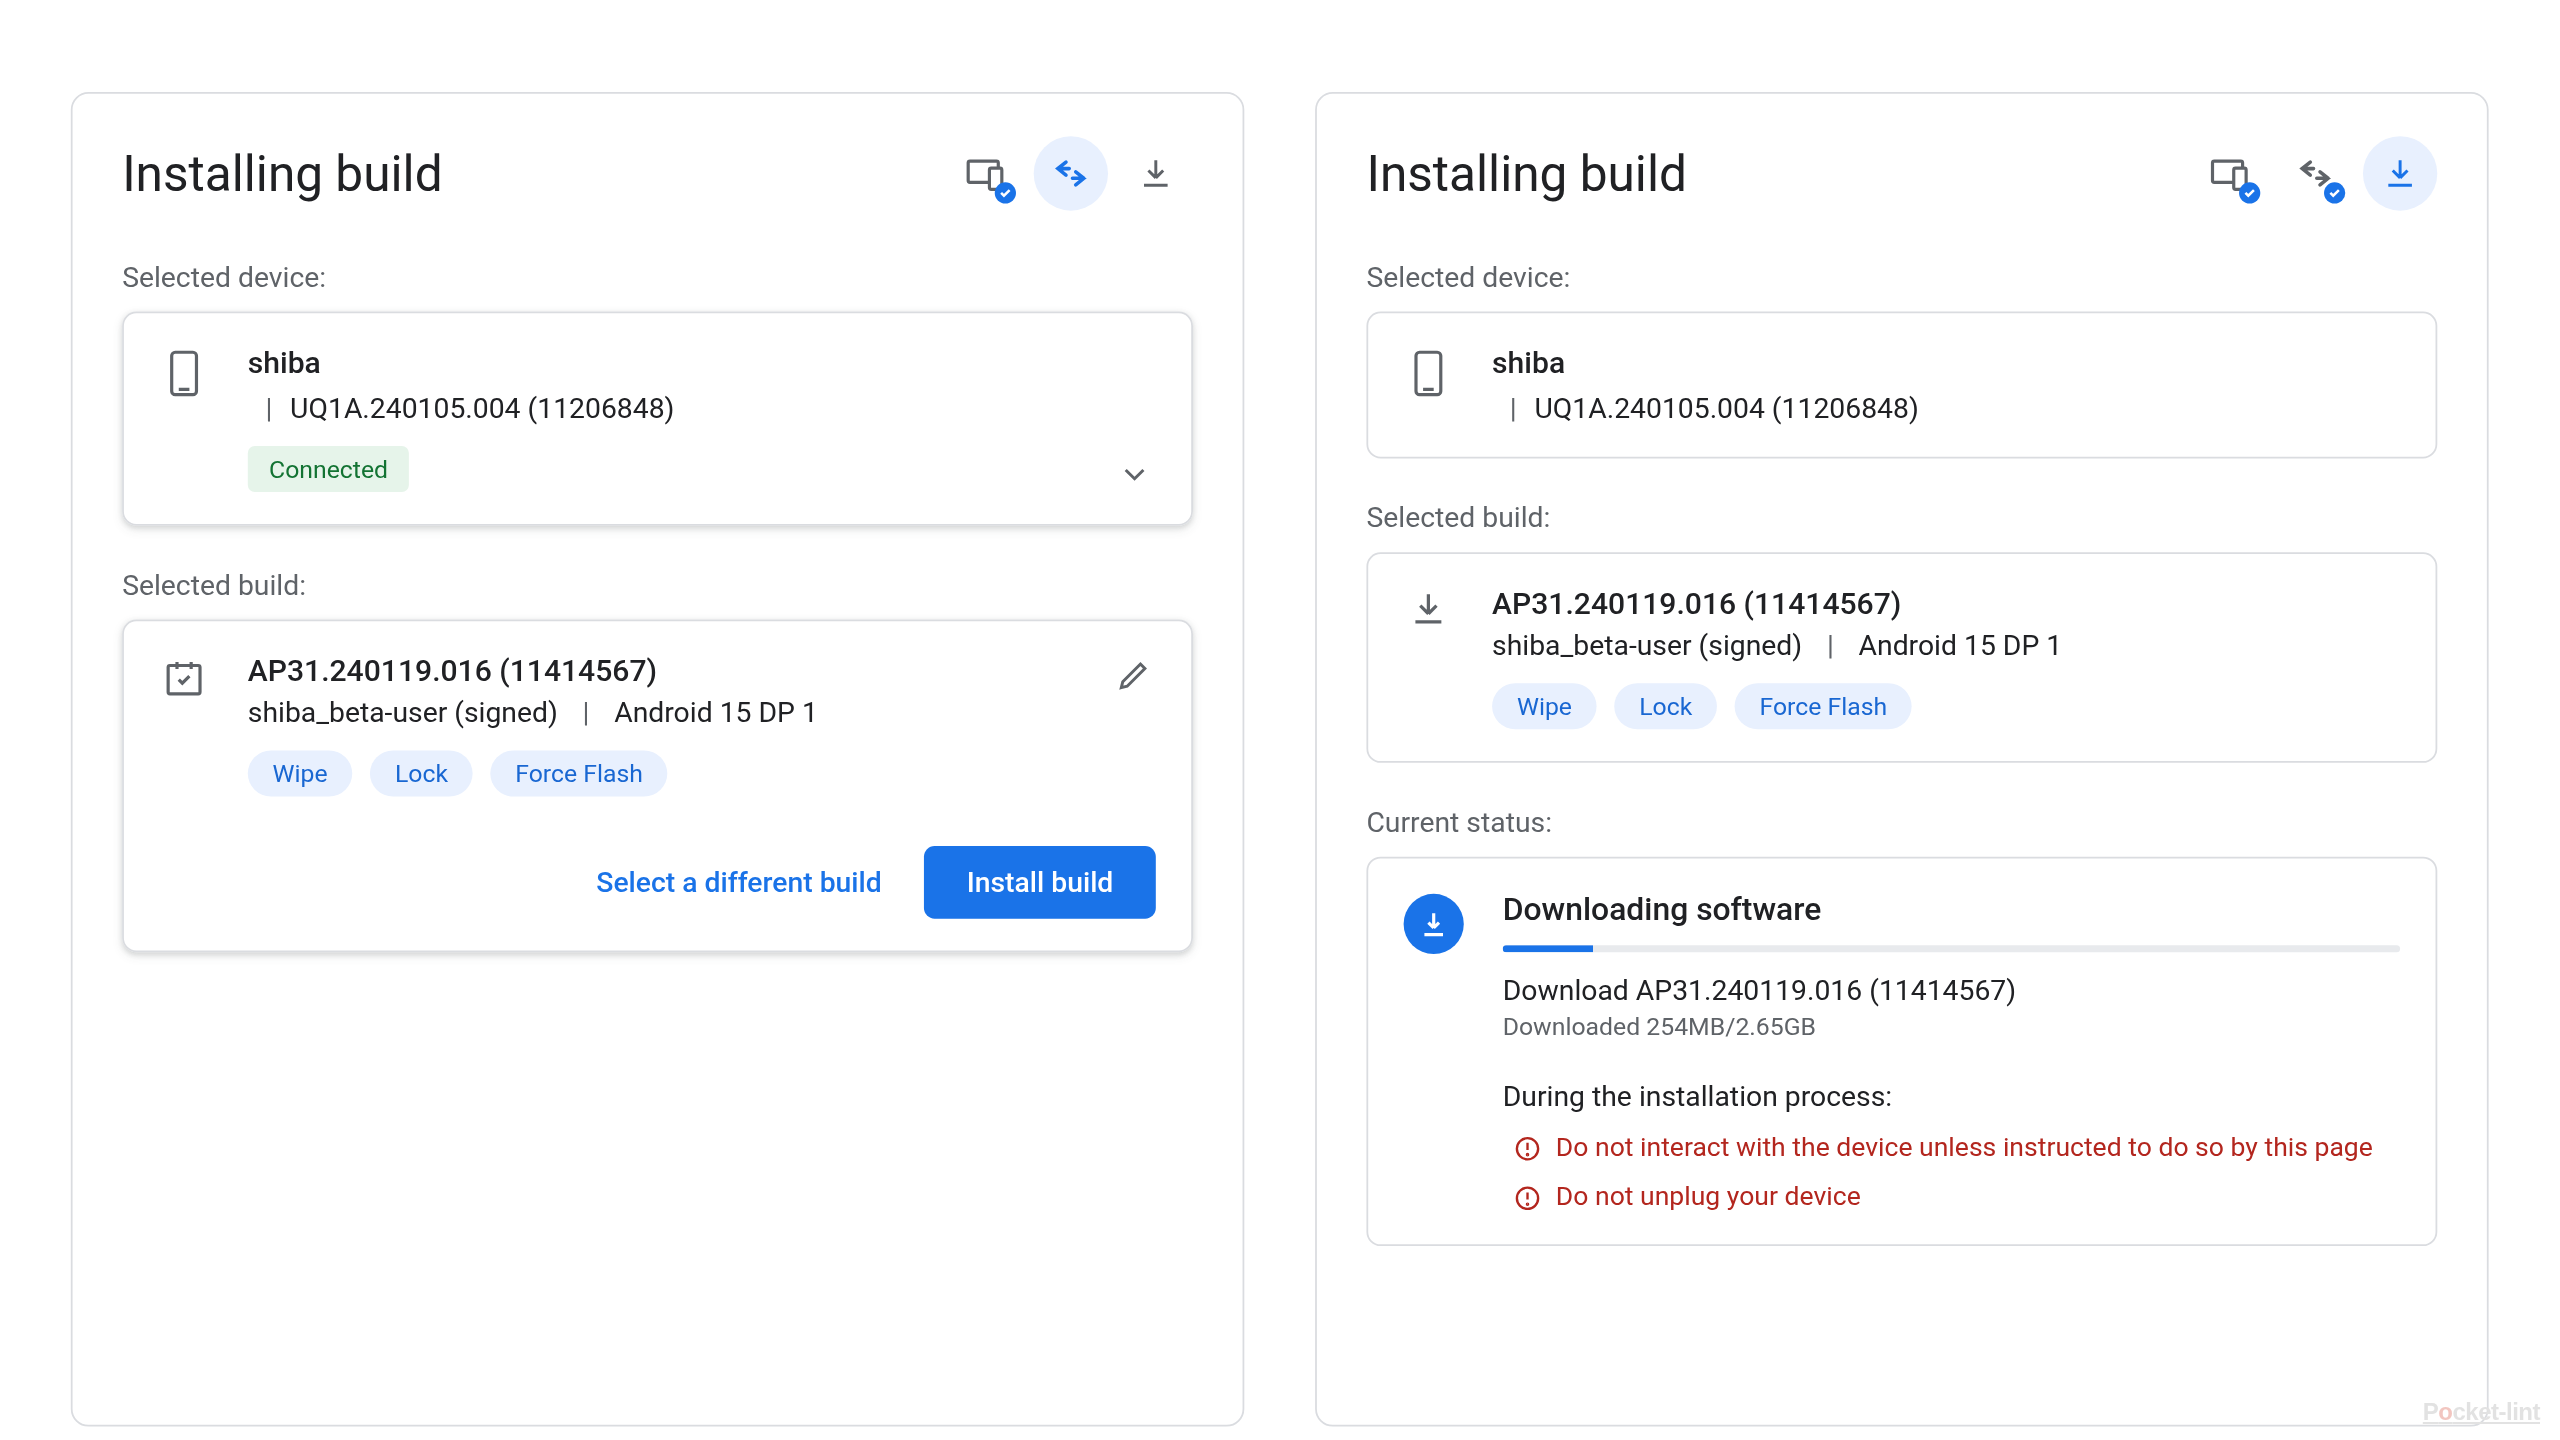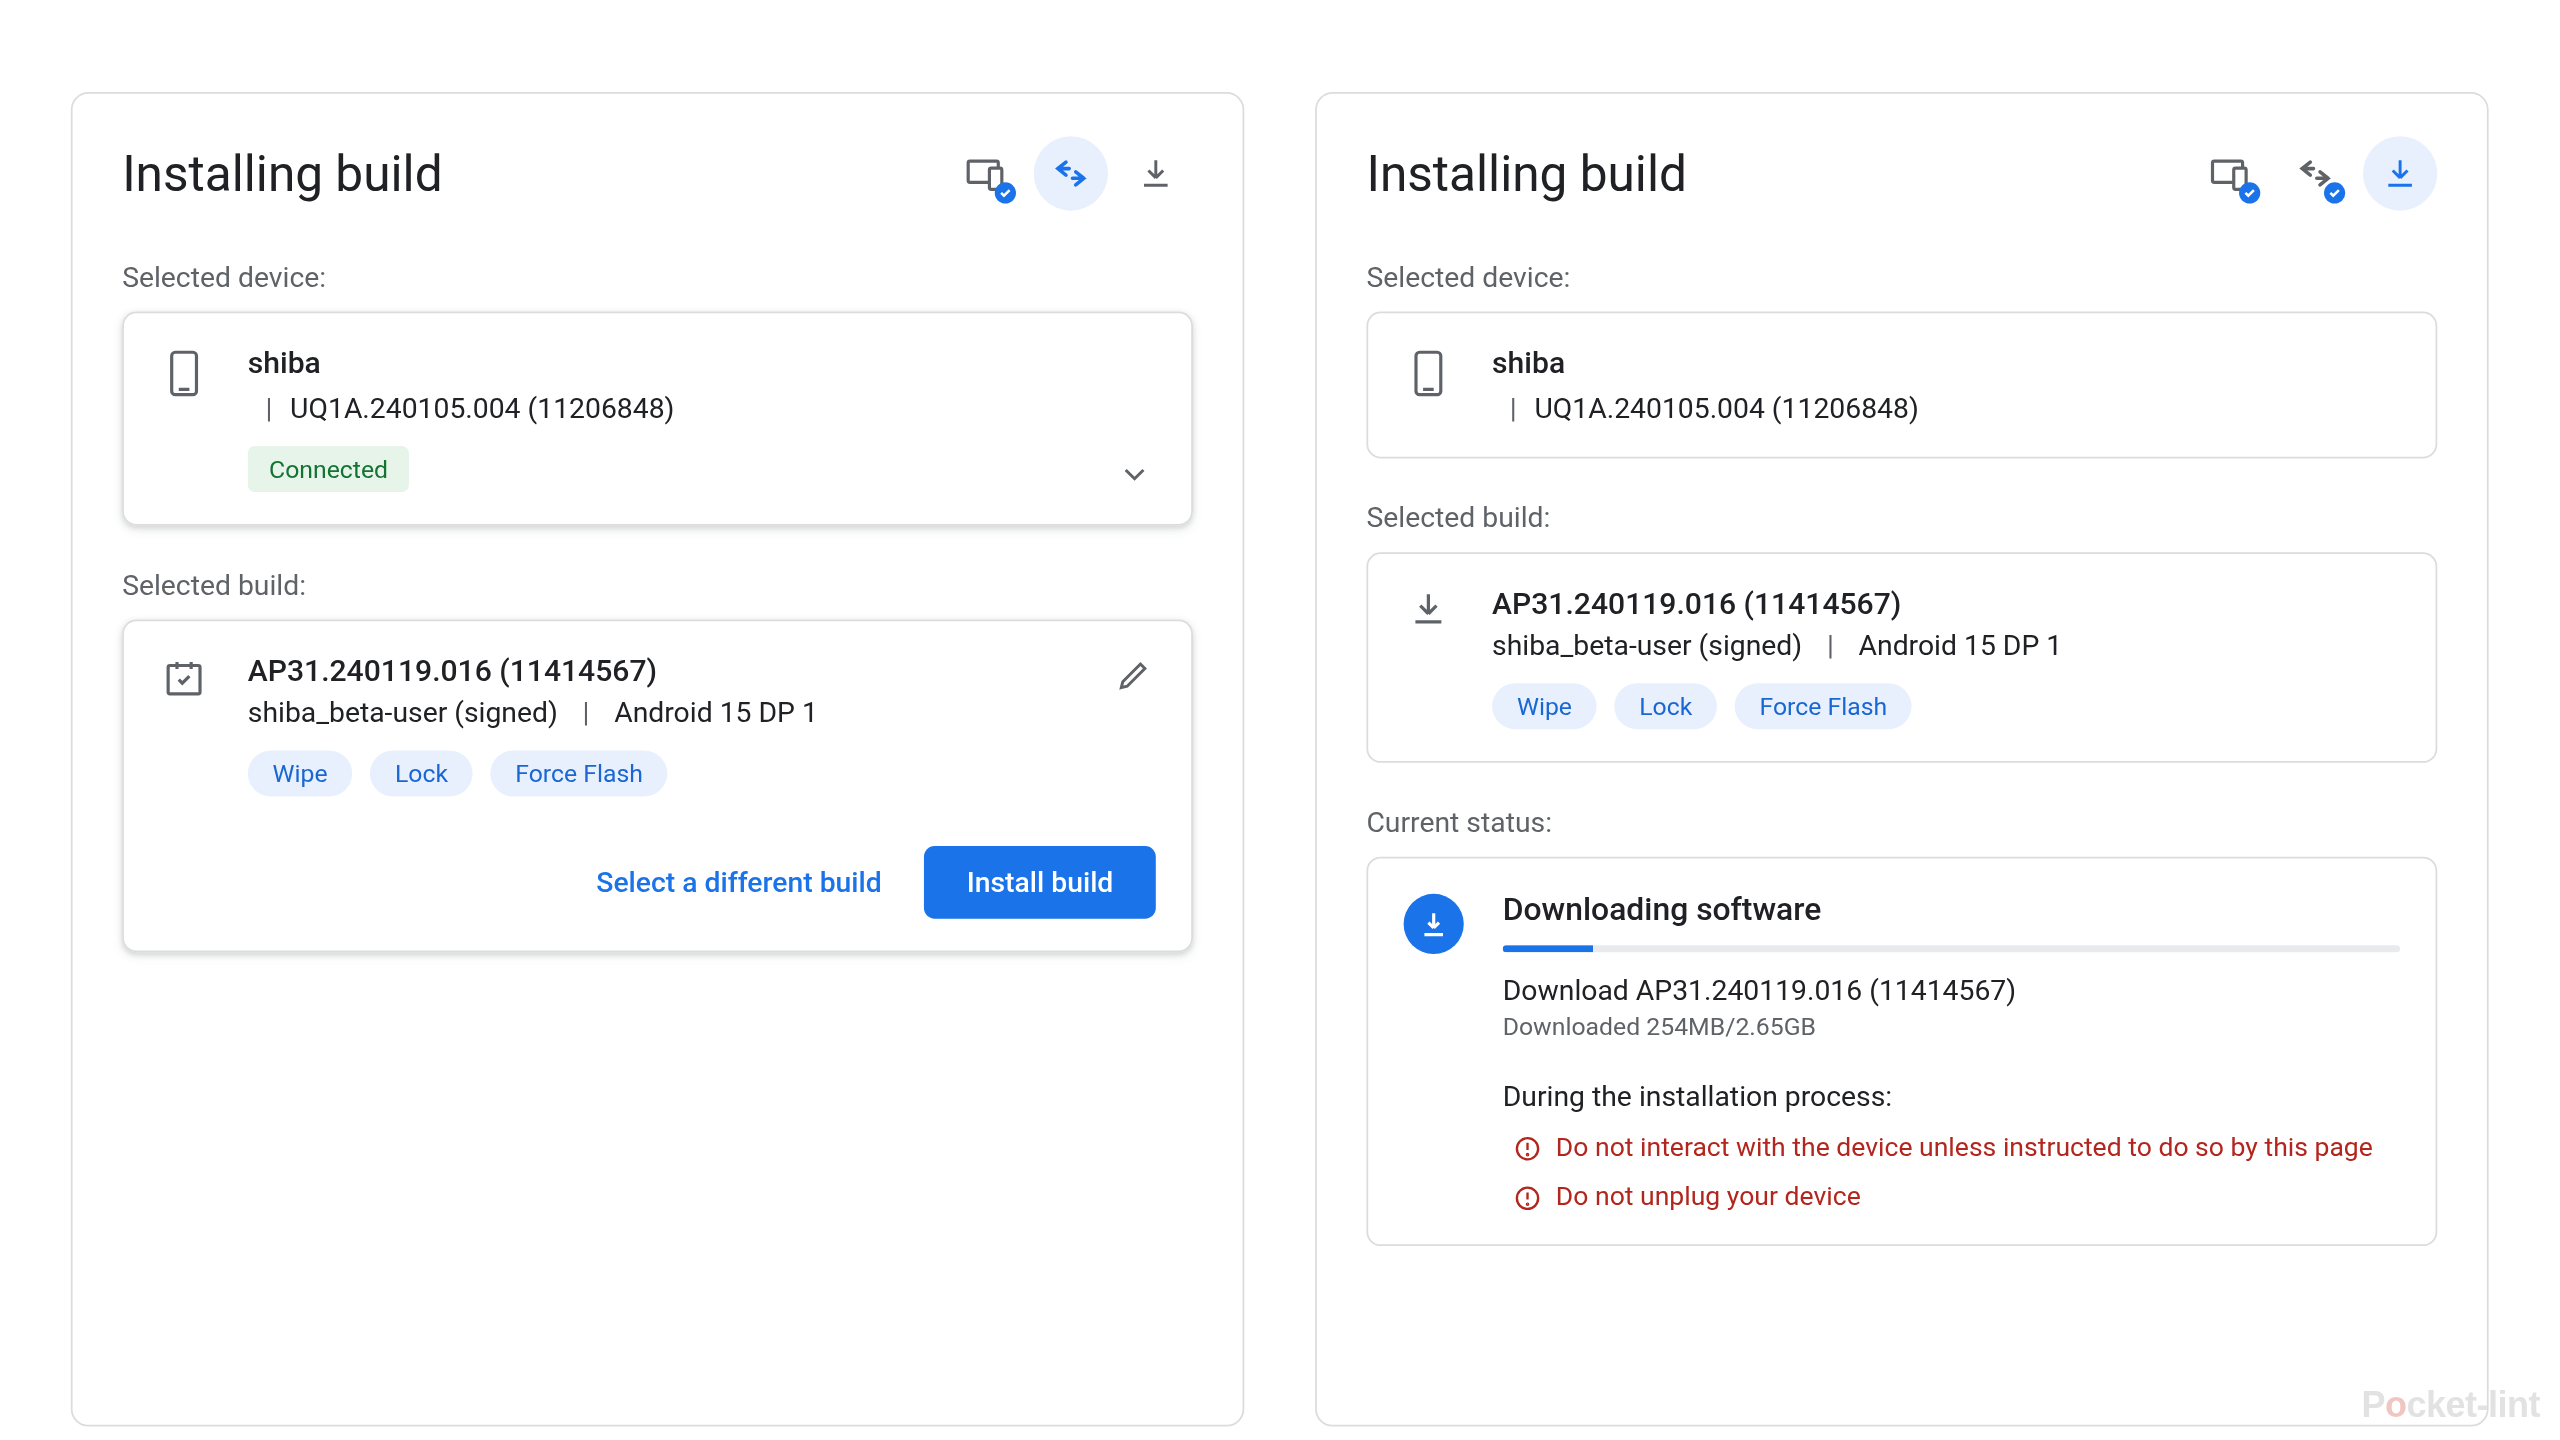--- a/index.html
+++ b/index.html
@@ -152,23 +152,24 @@
   .warn-heading{margin-top:22px;font-size:16px;}
   .warn-item{
     display:flex;align-items:flex-start;gap:8px;
     color:var(--red);font-size:15px;margin-top:10px;
     padding-left:6px;
   }
   .warn-item svg{flex:none;margin-top:2px;}
 
   .watermark{
     position:absolute;right:20px;bottom:14px;
-    font-size:36px;font-weight:600;
+    font-size:24px;font-weight:600;
     color:#e2e2e2;letter-spacing:-0.5px;
     font-family:Arial,sans-serif;
+    text-decoration:underline;
   }
   .watermark .o{color:#f2c6c0;}
   svg{display:block;}
 </style>
 </head>
 <body>
 
 <div class="scale-wrap">
 <div class="row">
 

